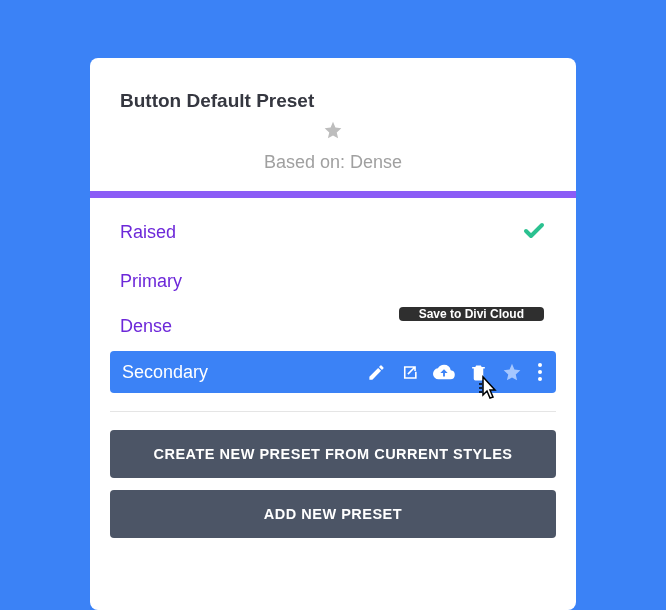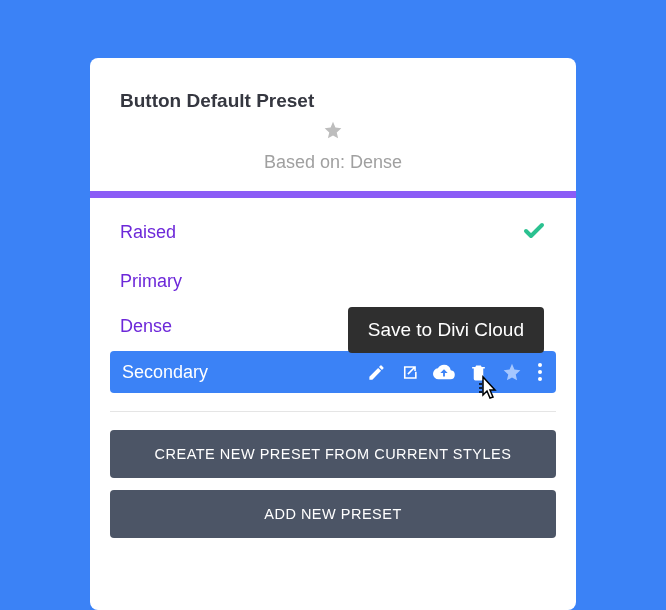--- a/index.html
+++ b/index.html
@@ -69,23 +69,23 @@
       gap: 14px;
       position: relative;
     }
     .action-icons svg { display: block; }
     .tooltip {
       position: absolute;
       top: -54px;
       right: 0;
       background: #2f2f2f;
       color: #ffffff;
-      font-size: 19px;
-      font-weight: 400;
-      padding: 12px 20px;
+      font-size: 12px;
+      font-weight: 700;
+      padding: 0 20px;
       border-radius: 4px;
       white-space: nowrap;
     }
     .cursor {
       position: absolute;
       bottom: -22px;
       left: 108px;
       pointer-events: none;
     }
     .divider {
@@ -98,21 +98,21 @@
       flex-direction: column;
       gap: 12px;
     }
     .btn {
       background: #4c5566;
       color: #ffffff;
       border: none;
       border-radius: 4px;
       padding: 16px 12px;
       font-size: 14.5px;
-      font-weight: 400;
+      font-weight: 700;
       letter-spacing: 0.5px;
       cursor: pointer;
       text-align: center;
     }
     .more-dots {
       display: flex;
       flex-direction: column;
       gap: 3px;
       padding: 0 2px;
     }

